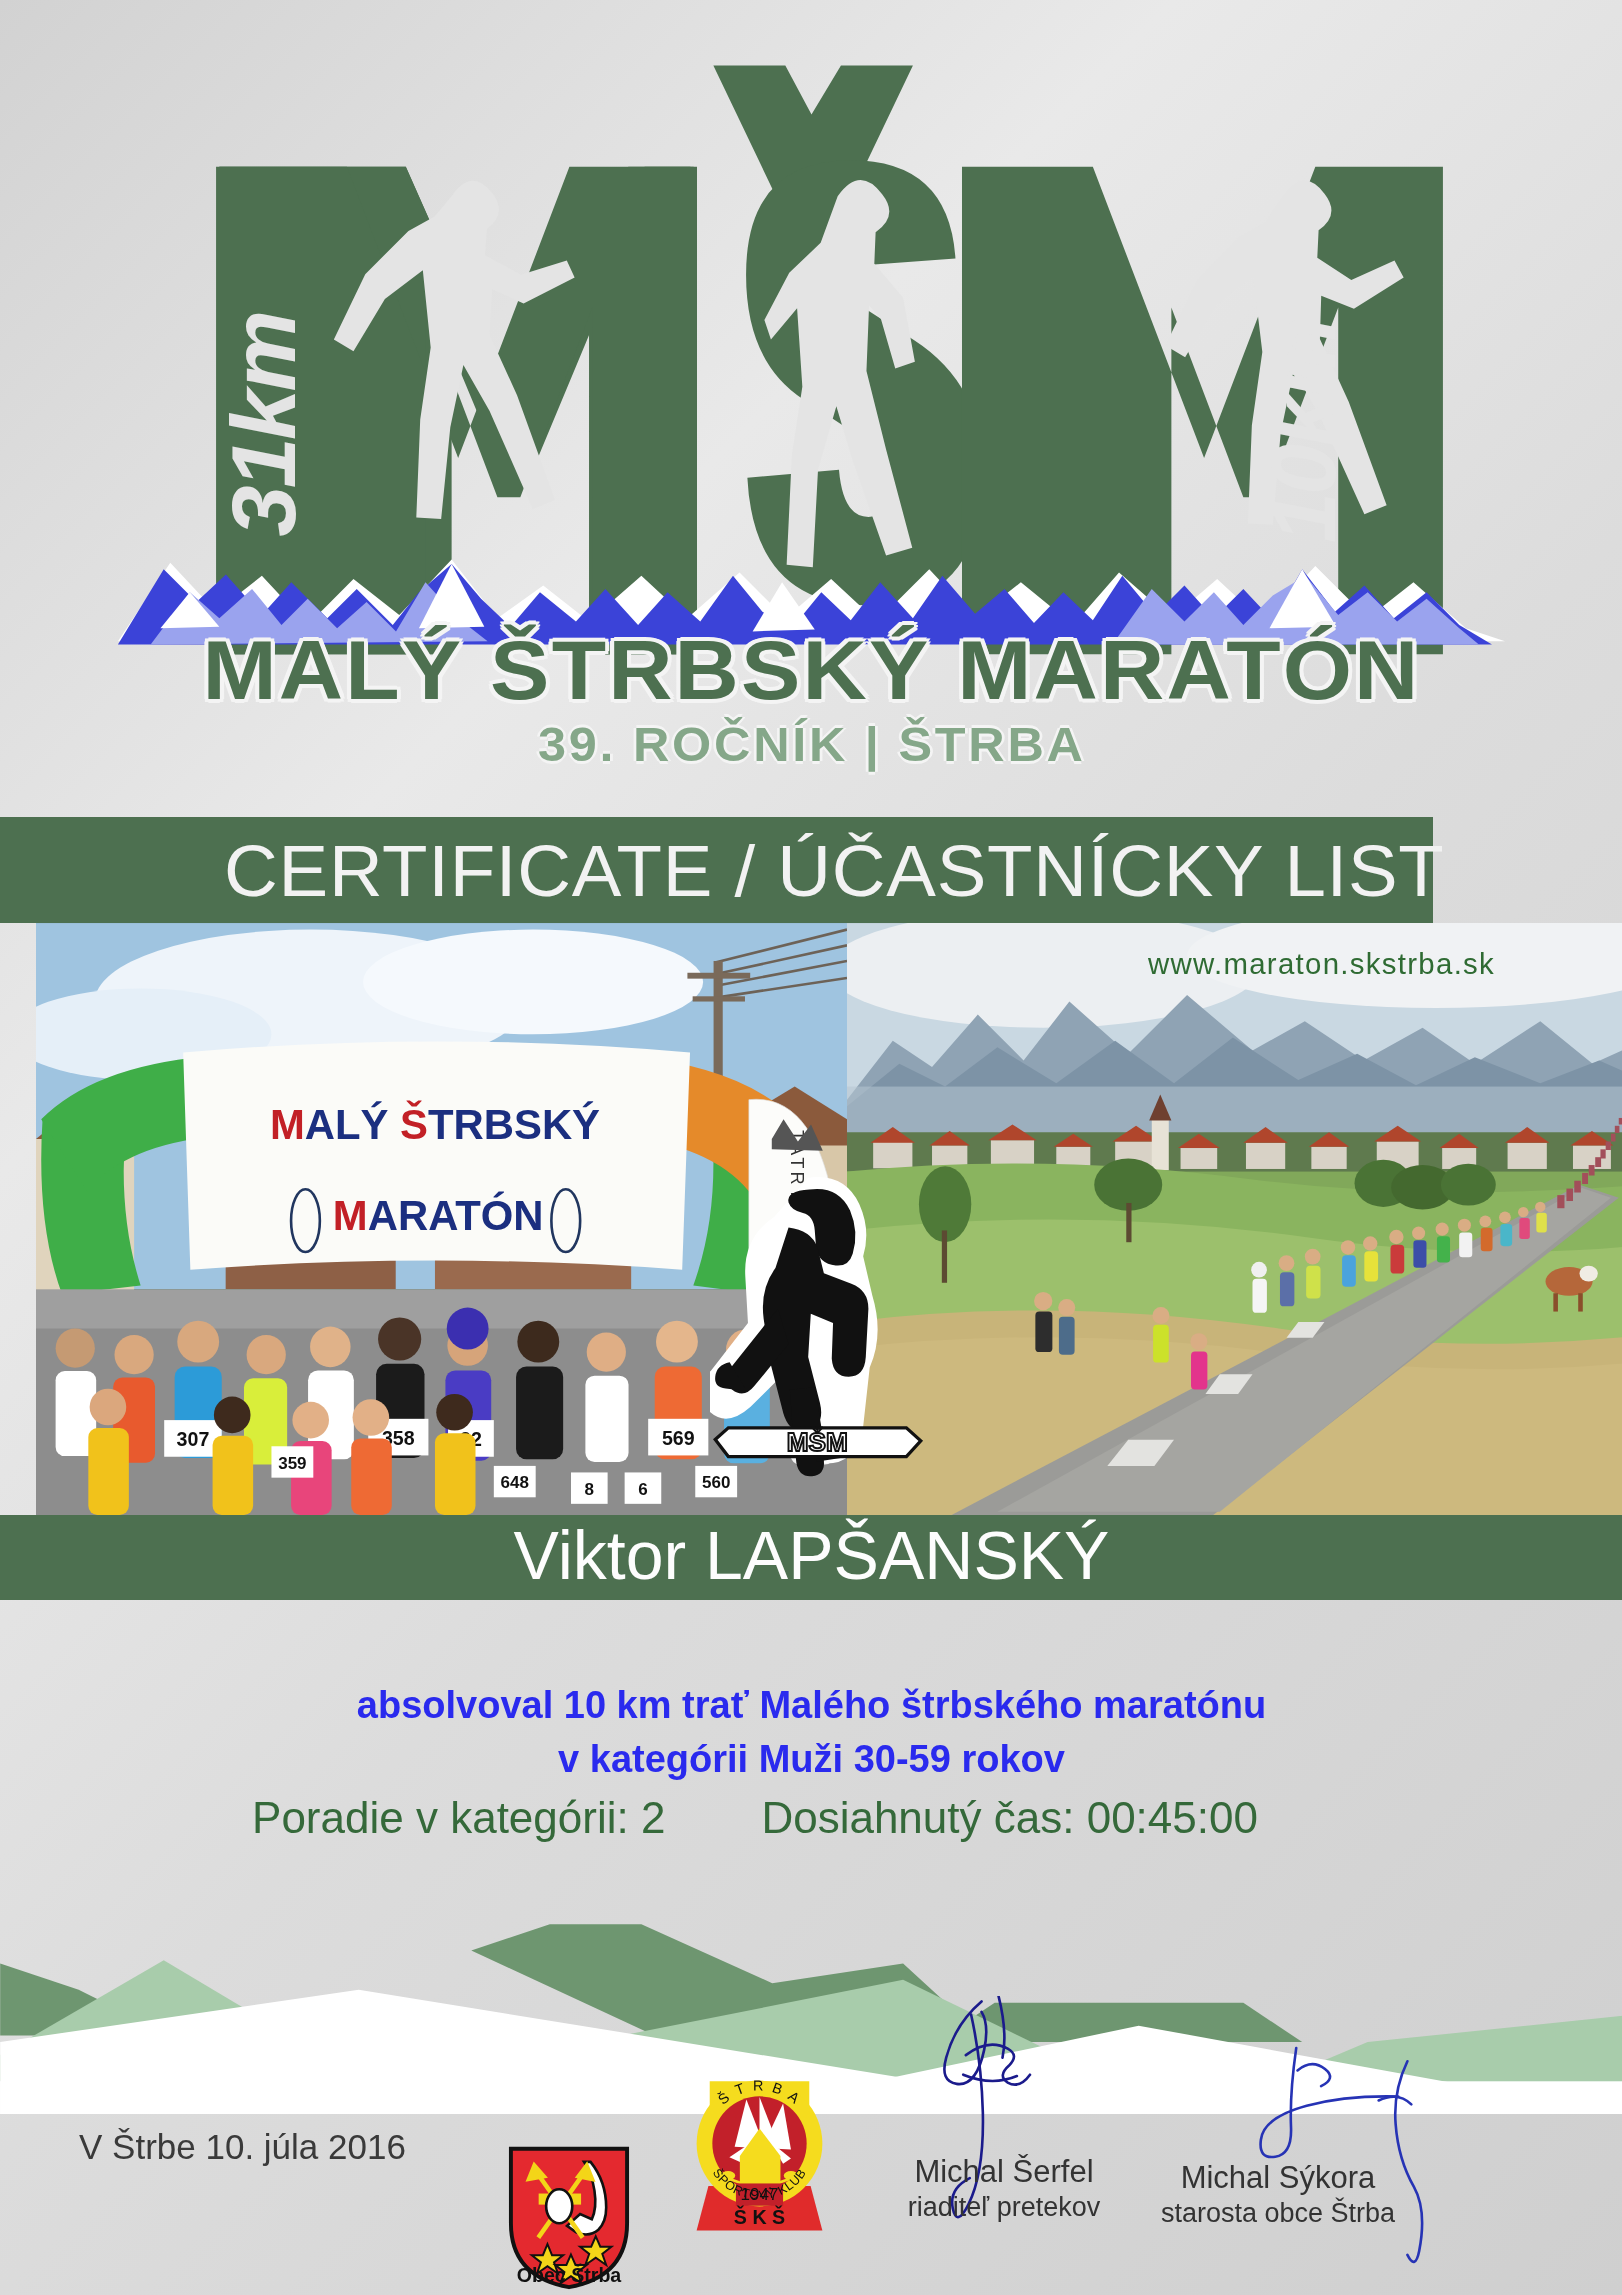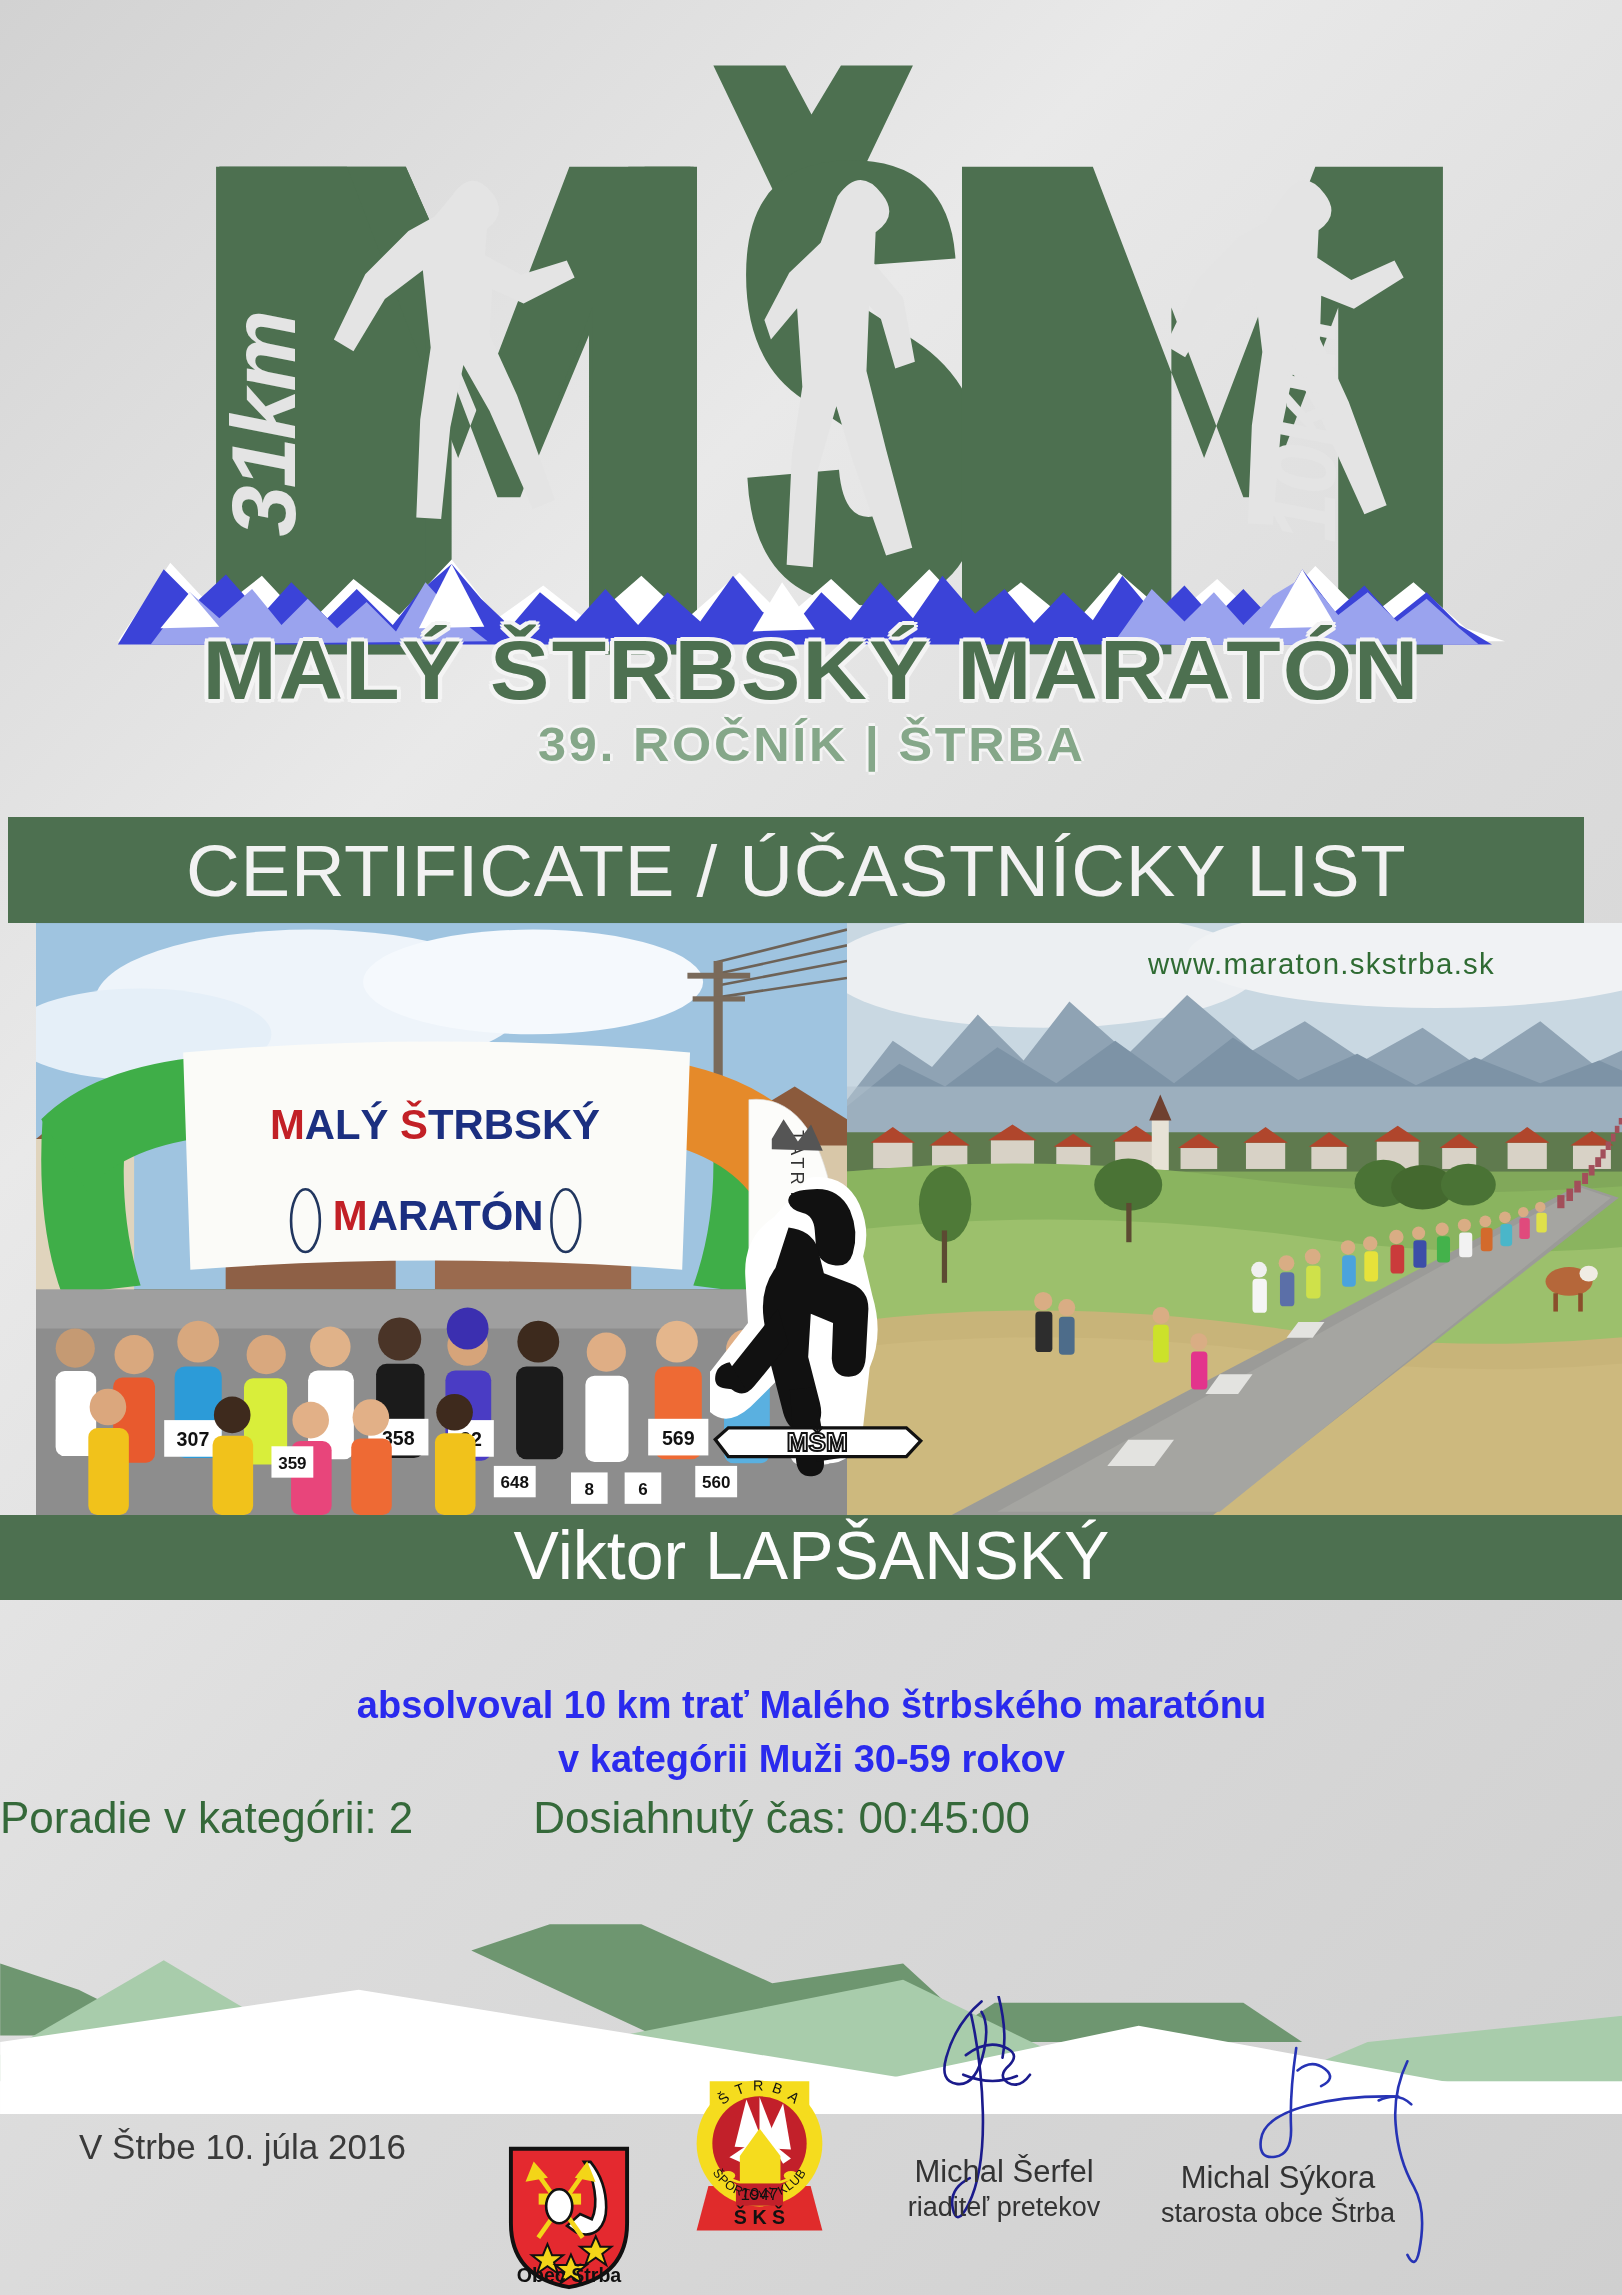--- a/index.html
+++ b/index.html
@@ -20,23 +20,23 @@
 
   
   .logo-area {
     position:absolute; left:0; top:0; width:1623px; height:795px;
     overflow:hidden;
   }
   .logo-svg { position:absolute; left:0; top:0; }
 
   
   .cert-band {
-    position:absolute; left:0; top:817px; width:1576px; height:106px;
+    position:absolute; left:0; top:817px; width:1433px; height:106px;
     background:#4d7050;
-    display:flex; align-items:center; justify-content:center;margin-left:8px;
+    display:flex; align-items:center; justify-content:flex-end;
   }
   .cert-title {
     color:#f2f2f2;
     font-size:73px;
     font-weight:400;
     letter-spacing:0.7px;
     transform:scaleX(1.02);
     white-space:nowrap;
     font-family:"Liberation Sans", sans-serif;
   }
@@ -79,21 +79,21 @@
   
   .desc {
     position:absolute; left:0; top:1642px; width:1623px;
     text-align:center; color:#2a2aee;
     font-size:38px; line-height:54px; font-weight:700;
     font-family:"Liberation Sans", sans-serif;
     margin-top:36px;
   }
   .results {
     position:absolute; left:0; top:1793px; width:1510px;
-    display:flex; gap:120px;
+    display:flex; justify-content:center; gap:96px;
     color:#35693a; font-size:44px;
     font-family:"Liberation Sans", sans-serif;
   }
 
   
   .mountains { position:absolute; left:0; top:1885px; width:1623px; height:229px; }
   .footer { position:absolute; left:0; top:1996px; width:1623px; height:300px; }
 
   .date-text {
     position:absolute; left:79px; top:2127px;

